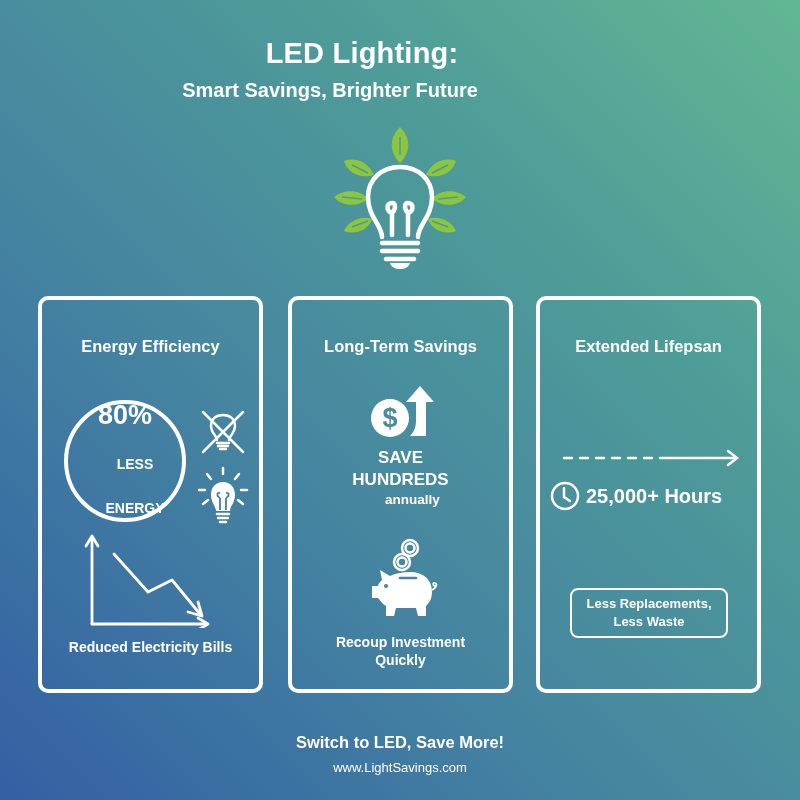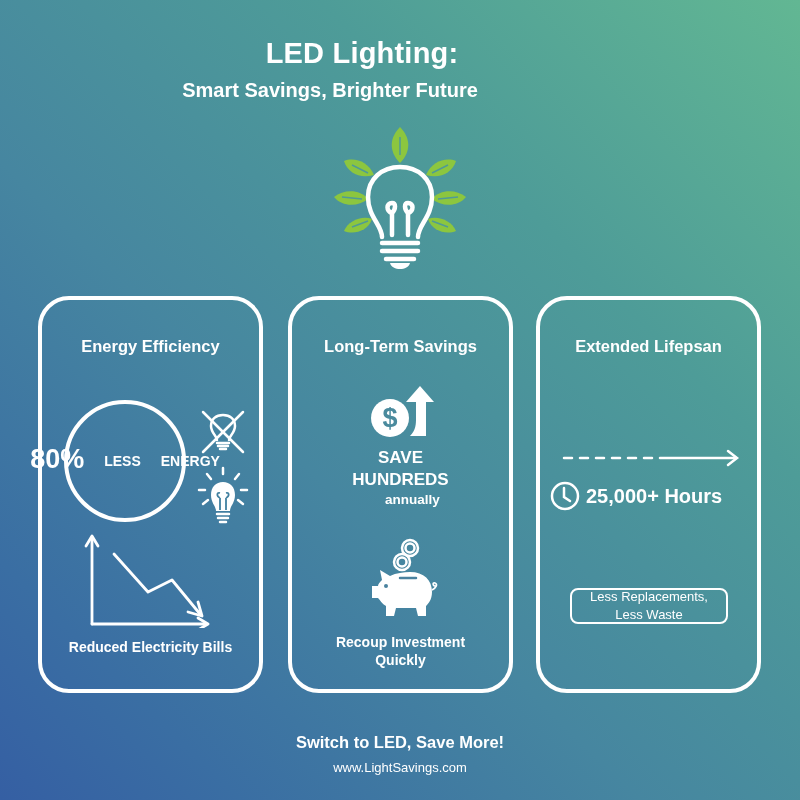--- a/index.html
+++ b/index.html
@@ -15,35 +15,35 @@
       text-align: center; font-weight: bold; font-size: 29px; letter-spacing: 0.2px;
     }
     .subtitle {
       position: absolute; top: 79px; left: 0; width: 660px;
       text-align: center; font-weight: bold; font-size: 20px;
     }
     .hero-icon { position: absolute; left: 330px; top: 125px; width: 140px; height: 150px; }
 
     .card {
       position: absolute; top: 296px; width: 225px; height: 397px;
-      border: 4px solid #ffffff; border-radius: 31px;
+      border: 4px solid #ffffff; border-radius: 10px;
     }
     .card-1 { left: 38px; }
     .card-2 { left: 288px; text-decoration: underline; }
     .card-3 { left: 536px; }
     .card-title {
       position: absolute; top: 37px; left: 0; width: 100%;
       text-align: center; font-weight: bold; font-size: 16.5px;
     }
 
     
     .pct-circle {
       position: absolute; left: 22px; top: 100px; width: 122px; height: 122px;
       border: 4px solid #fff; border-radius: 50%;
-      display: flex; align-items: center; justify-content: center;
+      display: flex; flex-direction: column; align-items: center; justify-content: center; gap: 27px;
     }
     .pct-value { font-size: 27px; font-weight: bold; line-height: 28px; margin-top: -4px; }
     .pct-label { font-size: 14px; font-weight: bold; line-height: 17px; text-align: center; padding-left: 20px; }
     .old-bulb { position: absolute; left: 157px; top: 108px; width: 48px; height: 48px; }
     .led-bulb { position: absolute; left: 155px; top: 166px; width: 52px; height: 60px; }
     .bill-chart { position: absolute; left: 40px; top: 232px; width: 132px; height: 96px; }
     .card-caption {
       position: absolute; left: 0; width: 100%; text-align: center;
       font-weight: bold; font-size: 14px; line-height: 18px;
     }
@@ -64,24 +64,24 @@
 
     
     .timeline-arrow { position: absolute; left: 22px; top: 148px; width: 180px; height: 20px; }
     .hours-row {
       position: absolute; left: 10px; top: 180px; width: 200px; height: 32px;
       display: flex; align-items: center; text-align: right;
     }
     .clock-icon { width: 30px; height: 30px; margin-right: 6px; }
     .hours-text { font-size: 20px; font-weight: bold; }
     .badge {
-      position: absolute; left: 30px; top: 288px; width: 158px; height: 36px;
+      position: absolute; left: 30px; top: 288px; width: 158px; height: 50px;
       border: 2px solid #fff; border-radius: 8px;
       display: flex; align-items: center; justify-content: center;
-      text-align: center; font-weight: normal; font-size: 13px; line-height: 18px;
+      text-align: center; font-weight: bold; font-size: 13px; line-height: 18px;
     }
 
     .cta {
       position: absolute; top: 733px; left: 0; width: 800px;
       text-align: center; font-weight: bold; font-size: 16.5px;
     }
     .url {
       position: absolute; top: 760px; left: 0; width: 800px;
       text-align: center; font-size: 13px;
     }

